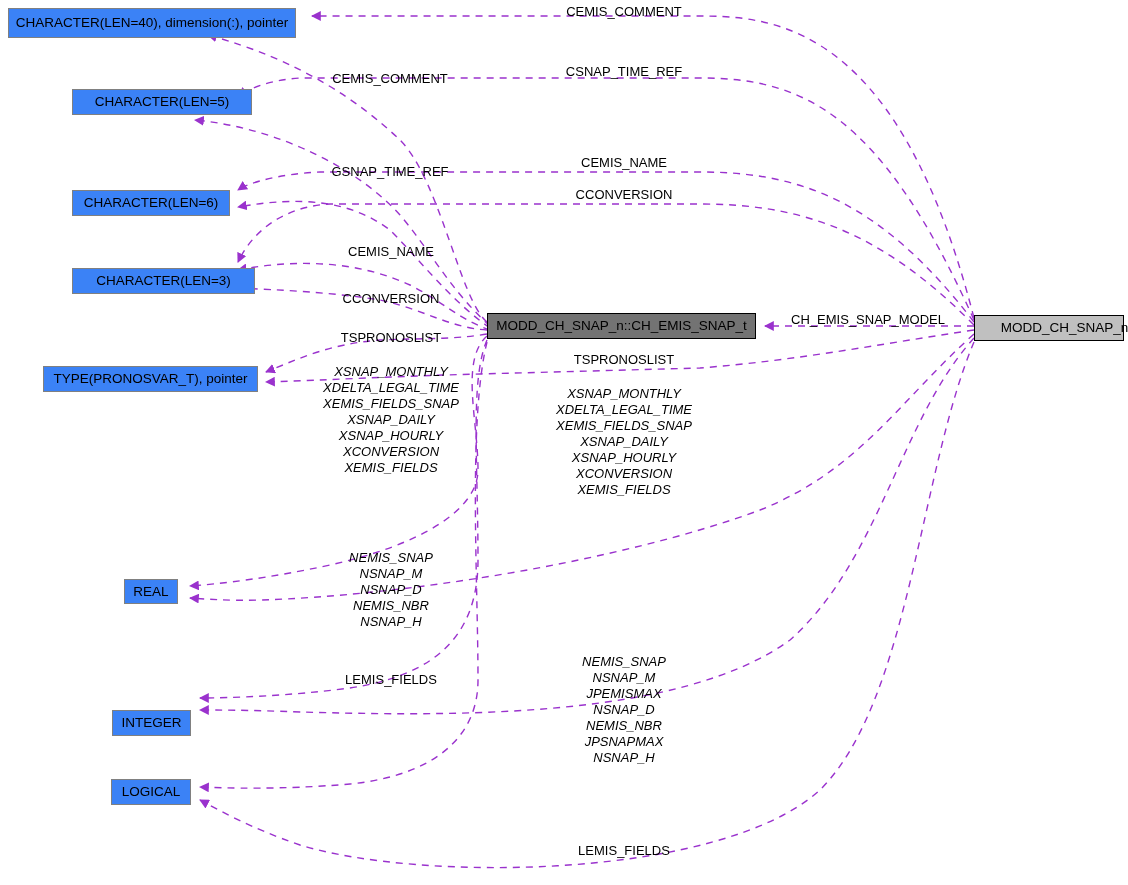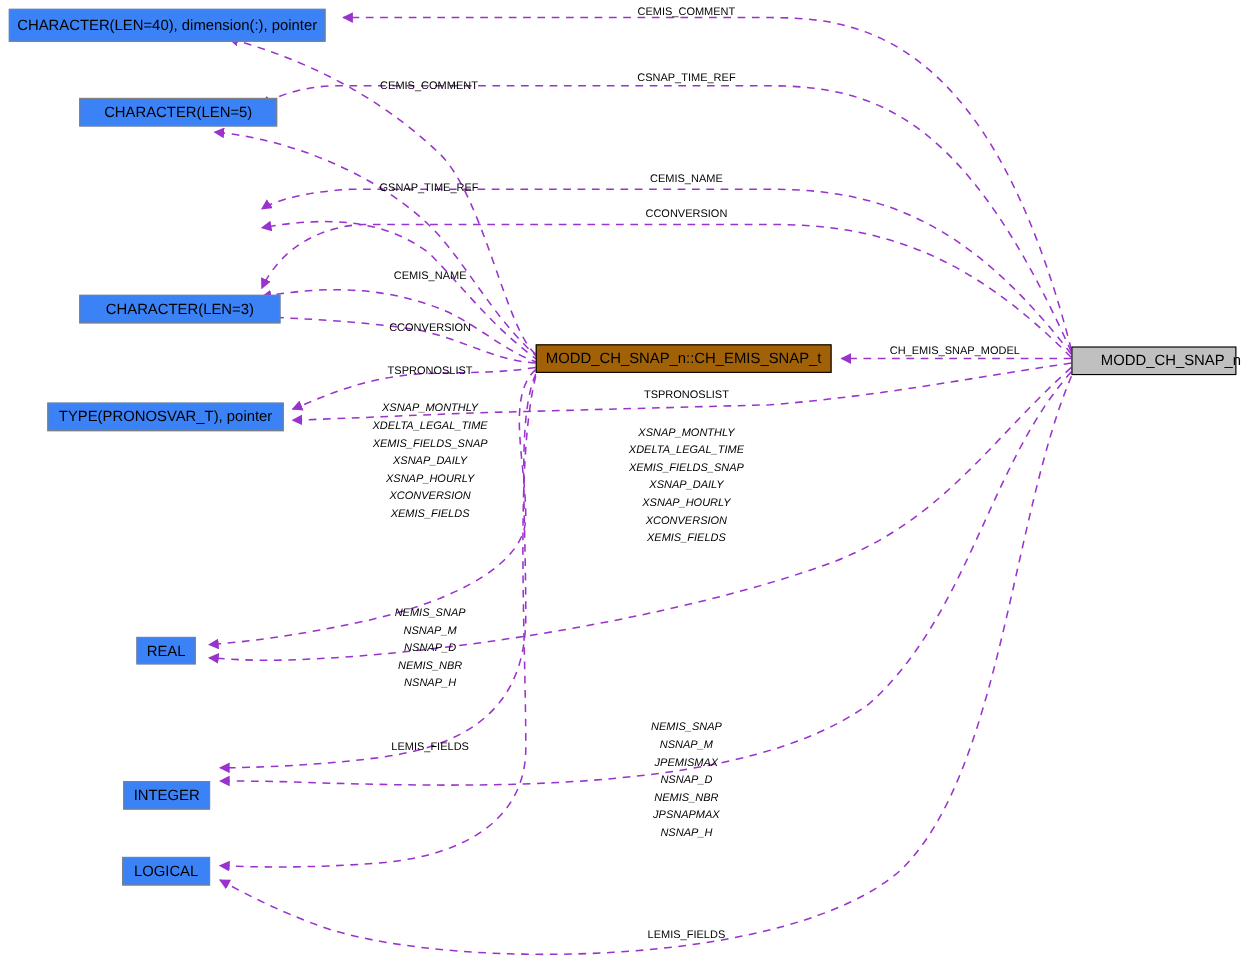--- a/index.html
+++ b/index.html
@@ -38,26 +38,26 @@
     justify-content: center;
     white-space: nowrap;
     padding: 0 9px;
     z-index: 5;
   }
   .node.root {
     background: #c0c0c0;
     border: 1px solid #000000;
   }
   .node.focus {
-    background: #a16207;
+    background: #737373;
     border: 1px solid #000000;
   }
   .edge-label {
     position: absolute;
-    font-size: 10px;
+    font-size: 13px;
     color: #000000;
     line-height: 16px;
     white-space: nowrap;
     text-align: center;
     transform: translateX(-50%);
     z-index: 4;
     background: transparent;
   }
   .edge-label.multi {
     line-height: 16px;
@@ -112,20 +112,21 @@
       <path d="M 974 342 C 920 470, 910 700, 820 790 C 720 880, 420 882, 300 845 C 250 828, 215 808, 200 800"></path>
 
       <path d="M 974 326 L 765 326"></path>
     </g>
   </svg>
 
   <div class="node" style="left:8px;  top:8px;   width:288px; height:30px;">CHARACTER(LEN=40), dimension(:), pointer</div>
 
   <div class="node" style="left:72px; top:89px;  width:180px; height:26px;text-align:center;">CHARACTER(LEN=5)</div>
 
+  <div class="node" style="left:72px; top:190px; width:158px; height:26px;">CHARACTER(LEN=6)</div>
 
   <div class="node" style="left:72px; top:268px; width:183px; height:26px;">CHARACTER(LEN=3)</div>
 
   <div class="node" style="left:43px; top:366px; width:215px; height:26px;">TYPE(PRONOSVAR_T), pointer</div>
 
   <div class="node" style="left:124px; top:579px; width:54px; height:25px;">REAL</div>
 
   <div class="node" style="left:112px; top:691px; width:79px; height:26px;margin-top:19px;">INTEGER</div>
 
   <div class="node" style="left:111px; top:779px; width:80px; height:26px;">LOGICAL</div>

